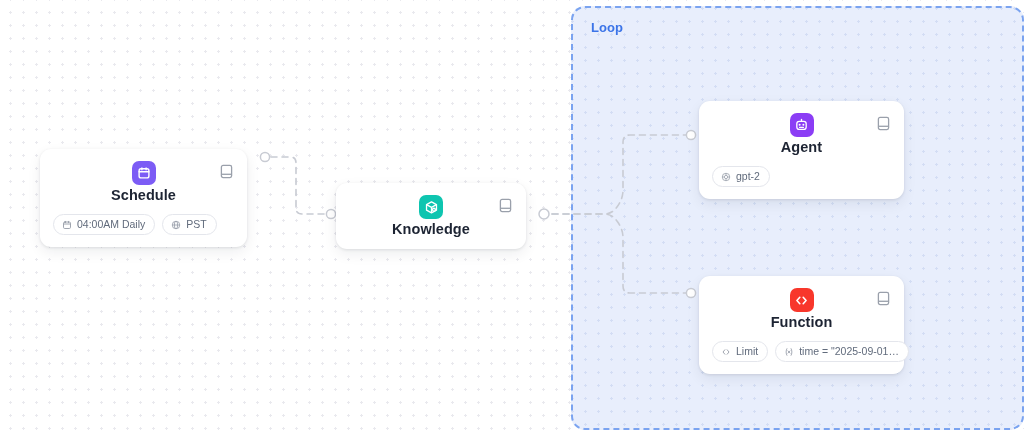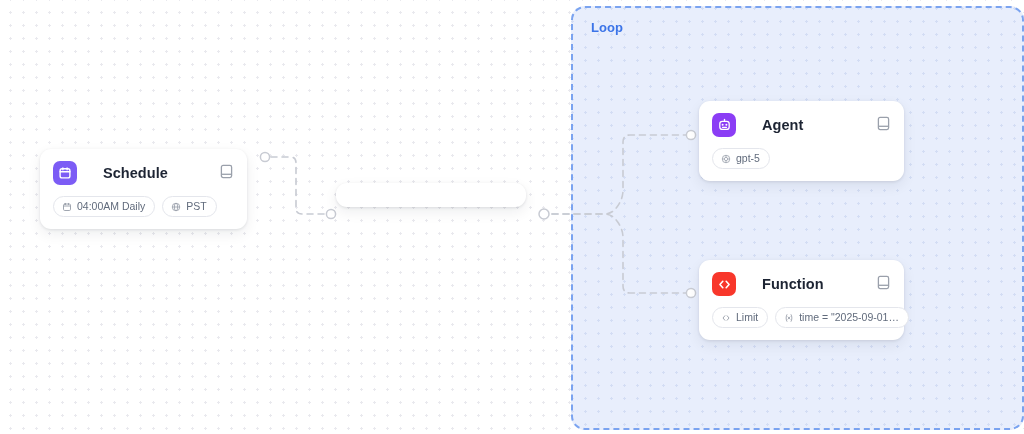--- a/index.html
+++ b/index.html
@@ -64,22 +64,23 @@
     position: absolute;
     background: #ffffff;
     border-radius: 11px;
     box-shadow: 0 1px 3px rgba(16,24,40,.10), 0 5px 14px rgba(16,24,40,.07);
     box-sizing: border-box;
     padding: 12px 13px 12px 13px;
   }
   .node-head {
     display: flex;
     align-items: center;
-    gap: 26px;
+    gap: 2px;
     position: relative;
+    flex-direction: column;
   }
   .node-icon {
     width: 24px;
     height: 24px;
     border-radius: 7px;
     display: flex;
     align-items: center;
     justify-content: center;
     flex: 0 0 auto;
   }
@@ -113,21 +114,21 @@
     background: #fff;
     white-space: nowrap;
     line-height: 13px;
   }
   .tag svg { display:block; flex:0 0 auto; }
 
   
   #node-schedule  { left: 40px;  top: 149px; width: 207px; }
   #node-knowledge { left: 336px; top: 183px; width: 190px; }
   #node-agent     { left: 699px; top: 101px; width: 205px; }
-  #node-function  { left: 699px; top: 260px; width: 205px; }
+  #node-function  { left: 699px; top: 276px; width: 205px; }
 
   svg { overflow: visible; }
 </style>
 </head>
 <body>
 
 <div class="canvas">
 
   <div class="loop-group">
     <div class="loop-label">Loop</div>
@@ -180,20 +181,36 @@
           <circle cx="8" cy="8" r="6"></circle>
           <ellipse cx="8" cy="8" rx="2.6" ry="6"></ellipse>
           <path d="M2.2 8 H13.8"></path>
         </svg>
         <span>PST</span>
       </span>
     </div>
   </div>
 
   <div class="node" id="node-knowledge">
+    <div class="node-head">
+      <span class="node-icon" style="background:#0ec5b0">
+        <svg width="15" height="15" viewBox="0 0 16 16" fill="none" stroke="#ffffff" stroke-width="1.4" stroke-linejoin="round">
+          <path d="M8 2 L13.3 4.9 V10.8 L8 13.8 L2.7 10.8 V4.9 Z"></path>
+          <path d="M2.7 4.9 L8 7.8 L13.3 4.9 M8 7.8 V13.8"></path>
+          <circle cx="10.6" cy="10.3" r="1.5" fill="#0ec5b0"></circle>
+        </svg>
+      </span>
+      <span class="node-title">Knowledge</span>
+      <span class="node-menu">
+        <svg width="13" height="15" viewBox="0 0 14 16" fill="none" stroke="#9aa0ab" stroke-width="1.4">
+          <rect x="1.5" y="1.5" width="11" height="13" rx="1.8"></rect>
+          <path d="M1.5 11 H12.5"></path>
+        </svg>
+      </span>
+    </div>
   </div>
 
   <div class="node" id="node-agent">
     <div class="node-head">
       <span class="node-icon" style="background:#8b3df5">
         <svg width="15" height="15" viewBox="0 0 16 16" fill="none" stroke="#ffffff" stroke-width="1.4" stroke-linecap="round">
           <path d="M8 1.6 V3.4"></path>
           <rect x="3" y="3.6" width="10" height="8.6" rx="2.6"></rect>
           <circle cx="6" cy="7.2" r="1.05" fill="#ffffff" stroke="none"></circle>
           <circle cx="10" cy="7.2" r="1.05" fill="#ffffff" stroke="none"></circle>
@@ -208,21 +225,21 @@
         </svg>
       </span>
     </div>
     <div class="node-tags">
       <span class="tag">
         <svg width="10" height="10" viewBox="0 0 16 16" fill="none" stroke="#9aa0ab" stroke-width="1.3">
           <circle cx="8" cy="8" r="6"></circle>
           <circle cx="8" cy="8" r="2.6"></circle>
           <path d="M8 2 V5.4 M8 10.6 V14 M2 8 H5.4 M10.6 8 H14"></path>
         </svg>
-        <span>gpt-5</span>
+        <span>gpt-2</span>
       </span>
     </div>
   </div>
 
   <div class="node" id="node-function">
     <div class="node-head">
       <span class="node-icon" style="background:#f8372b">
         <svg width="15" height="15" viewBox="0 0 16 16" fill="none" stroke="#ffffff" stroke-width="1.7" stroke-linecap="round" stroke-linejoin="round">
           <path d="M6.2 4.6 L3.1 8 L6.2 11.4"></path>
           <path d="M9.8 4.6 L12.9 8 L9.8 11.4"></path>

